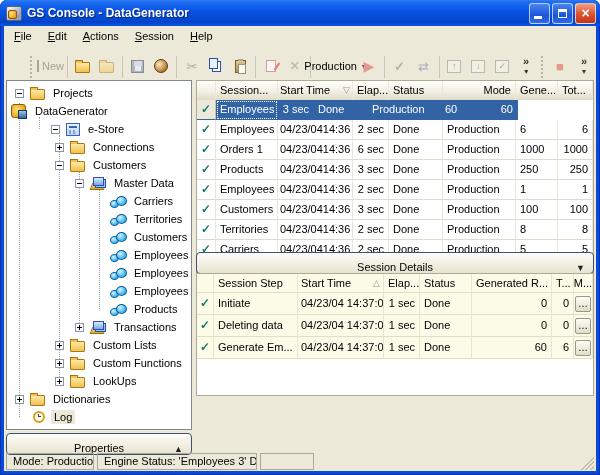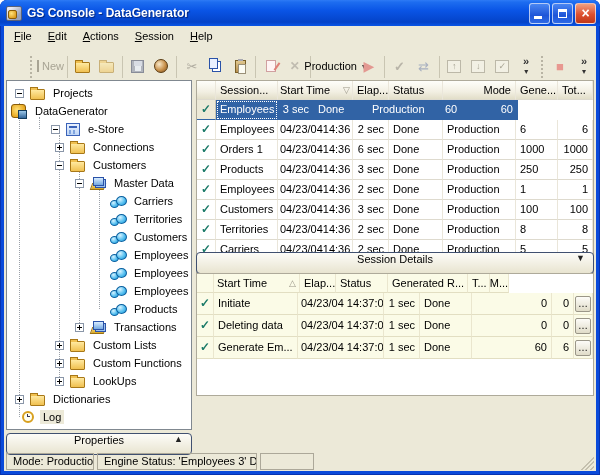--- a/index.html
+++ b/index.html
@@ -81,21 +81,21 @@
   .istack::after{content:"";position:absolute;left:3px;top:0;width:9px;height:7px;background:linear-gradient(#D8ECFF,#74A8E0);border:1px solid #2A52A8;box-shadow:2px 2px 0 -1px #9CC2EE,2px 2px 0 0 #2A52A8;}
   .igen{width:17px;height:13px;position:relative;margin-right:4px;}
   .igen::before,.igen::after{content:"";position:absolute;border-radius:50%;background:radial-gradient(circle at 35% 30%,#D6F2FF,#57C0F0 55%,#1890D0);border:1px solid #0A60A0;}
   .igen::before{width:7px;height:6px;left:0;top:5px;}
   .igen::after{width:9px;height:8px;left:6px;top:1px;}
   .iclock{width:12px;height:12px;border-radius:50%;background:#FFFFF2;border:2px solid #D8A020;position:relative;margin-right:6px;}
   .iclock::before{content:"";position:absolute;left:3px;top:1px;width:1px;height:3px;background:#335;}
   .iclock::after{content:"";position:absolute;left:3px;top:3px;width:3px;height:1px;background:#335;}
   
   .barbtn{position:absolute;height:22px;border:1px solid #405070;border-radius:4px;background:linear-gradient(#FDFCF8,#E8E4D0);
-    display:flex;align-items:flex-start;justify-content:center;font-size:11px;}
+    display:flex;align-items:flex-end;justify-content:center;font-size:11px;}
   .barbtn .arrow{position:absolute;right:8px;font-size:9px;color:#222;}
   #propertiesBtn{left:2px;top:407px;width:186px;}
   #sessionDetailsBtn{left:192px;top:226px;width:398px;}
   
   .gridpanel{position:absolute;left:192px;width:398px;background:#fff;border:1px solid #AEAA9A;font-size:11px;overflow:hidden;}
   #grid1{top:54px;height:223px;}
   #grid2{top:247px;height:123px;}
   .ghead{display:flex;height:19px;}
   .h{display:flex;align-items:center;padding:0 4px;background:linear-gradient(#FEFEFA,#F2EFE2 60%,#E2DEC9);
      border-right:1px solid #CDC9B8;border-bottom:1px solid #B8B4A0;white-space:nowrap;overflow:hidden;flex:none;}
@@ -348,21 +348,21 @@
           <span class="tlabel">LookUps</span>
         </div>
       <div class="titem" style="padding-left:8px">
           <span class="tbox plus">
             <i></i>
             <b></b>
           </span>
           <span class="ticon tfolder"></span>
           <span class="tlabel">Dictionaries</span>
         </div>
-      <div class="titem" style="padding-left:15px">
+      <div class="titem" style="padding-left:26px">
           <span class="ticon iclock"></span>
           <span class="tlabel selinactive">Log</span>
         </div>
     </div>
 
     <div class="barbtn" id="propertiesBtn">
       <span>Properties</span>
       <span class="arrow">▲</span>
     </div>
 
@@ -494,20 +494,23 @@
     </div>
 
     <div class="barbtn" id="sessionDetailsBtn">
       <span>Session Details</span>
       <span class="arrow">▼</span>
     </div>
 
     <div class="gridpanel g2" id="grid2">
       <div class="ghead">
         <div class="c c0 h"></div>
+        <div class="c c1 h">
+            <span>Session Step</span>
+          </div>
         <div class="c c2 h">
             <span>Start Time</span>
             <span class="sort">△</span>
           </div>
         <div class="c c3 h">
             <span>Elap...</span>
           </div>
         <div class="c c4 h">
             <span>Status</span>
           </div>

